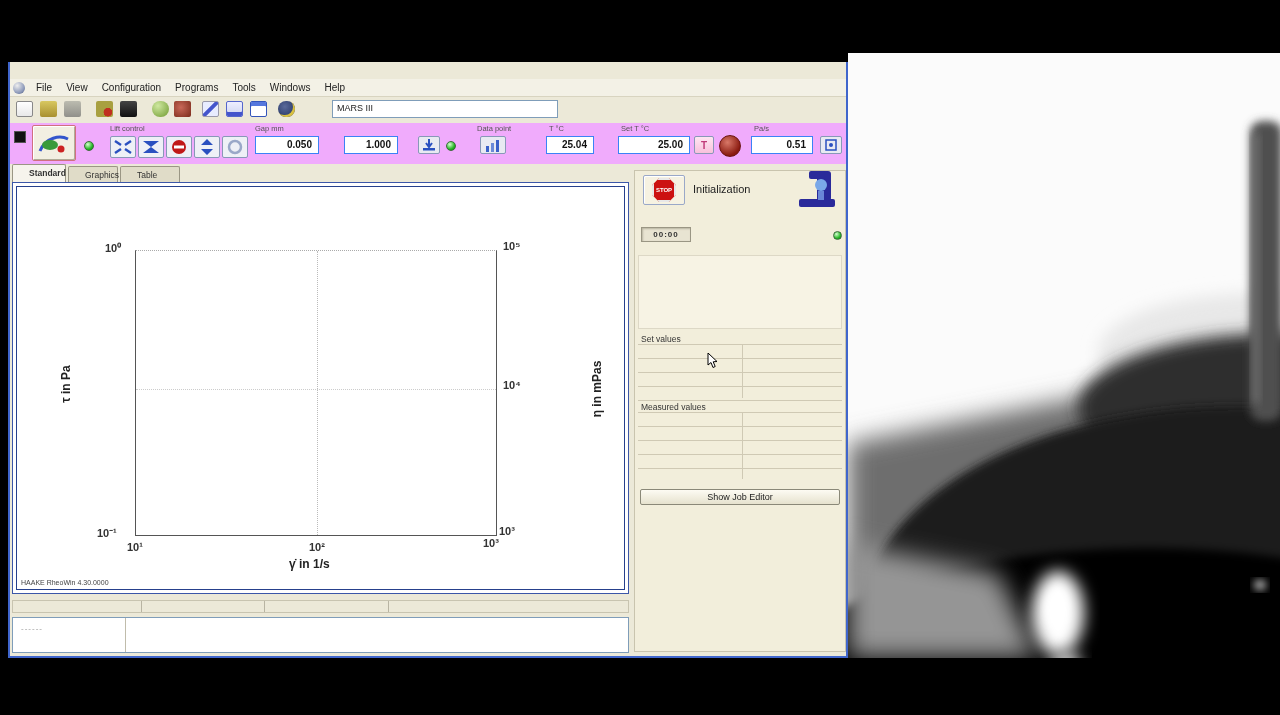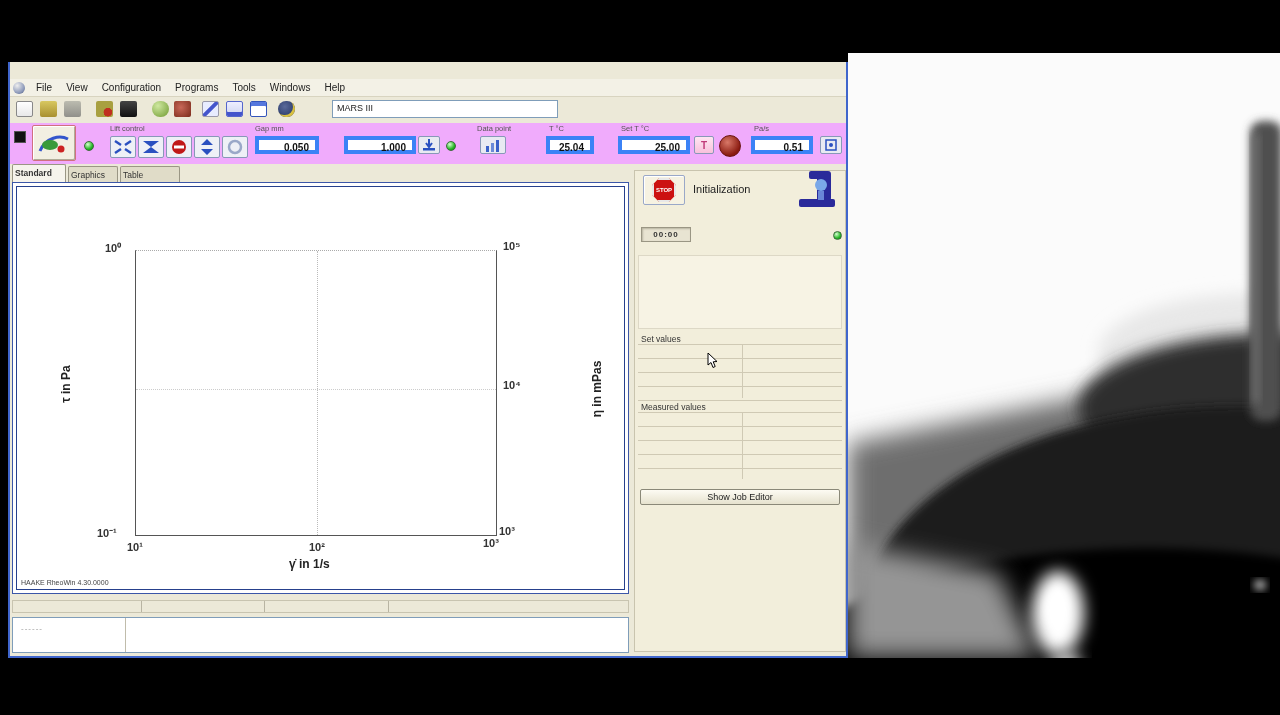--- a/index.html
+++ b/index.html
@@ -45,30 +45,30 @@
   #toolbar2{left:0;top:61px;width:100%;height:42px;background:#f0abfc;border-bottom:1px solid #c8c4b0;}
   .sq-ind{left:4px;top:8px;width:10px;height:10px;background:#111;border:1px solid #555;}
   .bigbtn{left:22px;top:2px;width:44px;height:36px;background:#f2efe2;border:1px solid #d07080;
      border-radius:2px;box-shadow:inset 1px 1px 0 #fff, inset -1px -1px 0 #b0ac98;box-sizing:border-box;
      display:flex;align-items:center;justify-content:center;}
   .led{width:10px;height:10px;border-radius:50%;
      background:radial-gradient(circle at 35% 30%,#d6ffd0,#28b828 60%,#0c7a10);border:1px solid #3a6a3a;box-sizing:border-box;}
   .grp-label{position:absolute;font-size:7.5px;color:#555;}
   .liftbtn{position:absolute;top:13px;width:26px;height:22px;background:#eef0f6;border:1px solid #8898b8;
      border-radius:2px;box-sizing:border-box;display:flex;align-items:center;justify-content:center;}
-  .field{position:absolute;top:13px;height:18px;background:#fff;border:4px solid #3b82f6;box-sizing:border-box;
+  .field{position:absolute;top:13px;height:18px;background:#fff;border:1px solid #3b82f6;box-sizing:border-box;
      font-size:10px;font-weight:bold;color:#111;text-align:right;padding:2px 6px 0 2px;}
   .smallbtn{position:absolute;top:13px;width:22px;height:18px;background:#e8eaf2;border:1px solid #8898b8;
      border-radius:2px;box-sizing:border-box;display:flex;align-items:center;justify-content:center;}
   .tbtn{background:linear-gradient(180deg,#ffe6f2,#f8c0dc);color:#c03a7a;font-size:10px;font-weight:bold;}
   .redround{position:absolute;top:12px;width:22px;height:22px;border-radius:50%;
      background:radial-gradient(circle at 38% 32%,#d87868,#8a1a10 70%);border:1px solid #6a1410;box-sizing:border-box;}
   
   #main{left:0;top:102px;width:836px;height:490px;background:#ece9d8;}
-  .tab{position:absolute;top:2px;height:16px;font-size:8.5px;color:#333;padding:3px 2px 0;box-sizing:border-box;
+  .tab{position:absolute;top:2px;height:16px;font-size:8.5px;color:#333;padding:3px 16px 0;box-sizing:border-box;
      border:1px solid #9a9684;border-bottom:none;border-radius:2px 2px 0 0;background:#e0dcc8;}
   .tab.active{background:#f6f4ec;height:18px;top:0;font-weight:bold;z-index:2;}
   #chartpanel{left:2px;top:18px;width:617px;height:412px;background:#fff;border:1px solid #3c57a8;box-sizing:border-box;}
   #chartframe{position:absolute;left:3px;top:3px;right:3px;bottom:3px;border:1px solid #26408c;}
   #plot{position:absolute;left:118px;top:63px;width:362px;height:286px;
      border-left:1px solid #555;border-right:1px solid #555;border-bottom:1px solid #555;border-top:1px dotted #aaa;box-sizing:border-box;}
   .vgrid{position:absolute;left:181px;top:0;width:0;height:100%;border-left:1px dotted #bbb;}
   .hgrid{position:absolute;left:0;top:138px;height:0;width:100%;border-top:1px dotted #ccc;}
   .tick{position:absolute;font-size:11px;font-weight:bold;color:#333;white-space:nowrap;}
   .axis-label{position:absolute;font-size:12px;font-weight:bold;color:#222;white-space:nowrap;}
@@ -175,21 +175,21 @@
       <div class="liftbtn" style="left:212px">
         <svg width="16" height="16" viewBox="0 0 16 16">
           <circle cx="8" cy="8" r="6" fill="none" stroke="#9aa8c8" stroke-width="2.5"></circle>
         </svg>
       </div>
 
       <div class="grp-label" style="left:245px;top:1px">Gap mm</div>
       <div class="field" style="left:245px;width:64px">0.050</div>
 
       <div class="grp-label" style="left:336px;top:17px">Go to Gap mm</div>
-      <div class="field" style="left:334px;width:72px">1.000</div>
+      <div class="field" style="left:334px;width:54px">1.000</div>
       <div class="smallbtn" style="left:408px">
         <svg width="14" height="14" viewBox="0 0 14 14">
           <path d="M7 1 L7 8 M4 5 L7 9 L10 5" stroke="#2a50c0" stroke-width="2" fill="none"></path>
           <rect x="1" y="10" width="12" height="2.5" fill="#2a50c0"></rect>
         </svg>
       </div>
       <div class="led abs" style="left:436px;top:18px"></div>
 
       <div class="grp-label" style="left:467px;top:1px">Data point</div>
       <div class="smallbtn" style="left:470px;width:26px">

